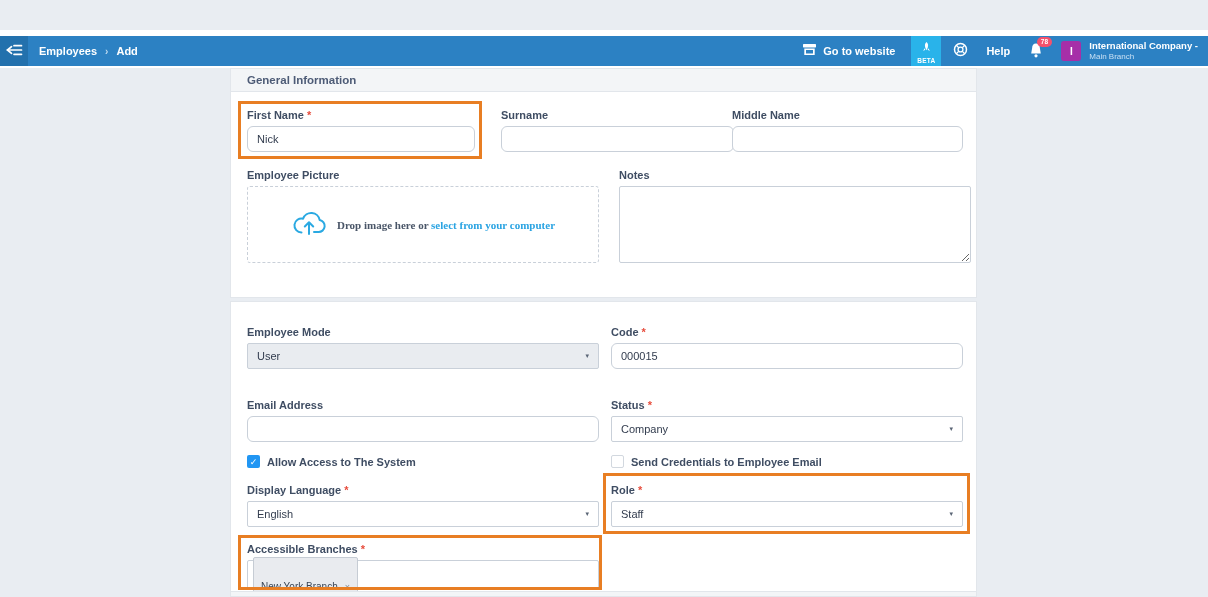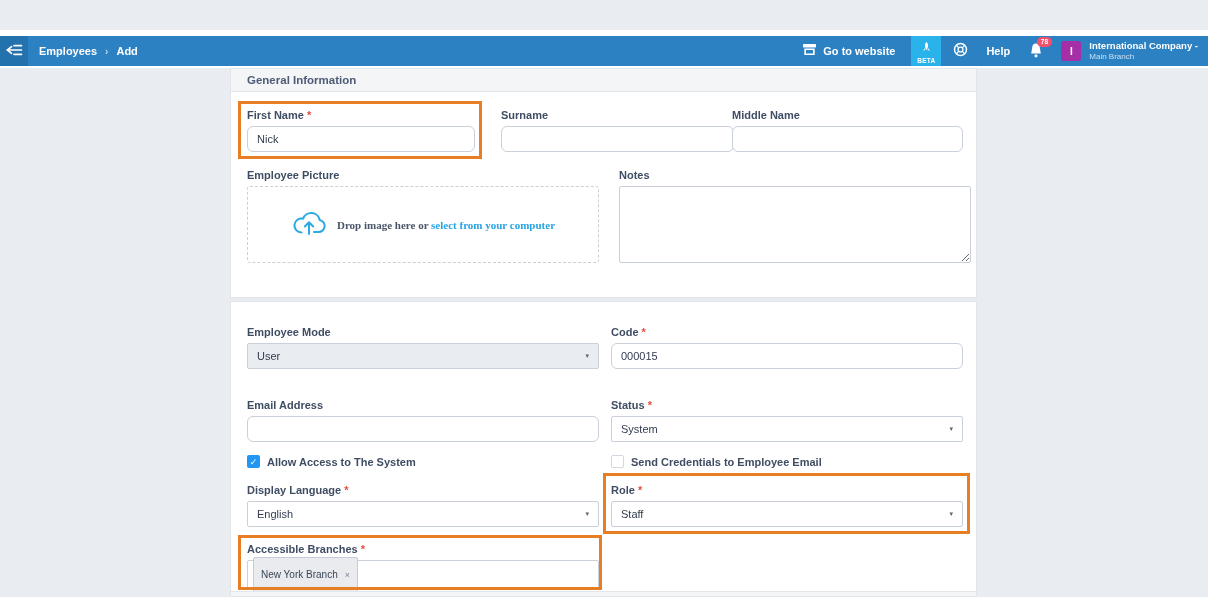--- a/index.html
+++ b/index.html
@@ -55,21 +55,21 @@
   .drop-text { font-size:11px; font-weight:bold; color:#4a5668;font-family:Liberation Serif, serif; }
   .drop-link { color:#29a3e2; cursor:pointer; }
 
   .cbrow { position:absolute; display:flex; align-items:center; gap:7px; cursor:pointer; }
   .cbox { width:13px; height:13px; border-radius:2px; display:flex; align-items:center; justify-content:center; flex:0 0 auto; }
   .cbox.checked { background:#2196f3; color:#fff; font-size:9px; }
   .cbox.unchecked { background:#fff; border:1px solid #d2d8df; color:transparent; }
   .cblabel { font-size:11px; font-weight:bold; color:#3f4d63; }
 
   .tagfield { width:352px; height:29px; border:1px solid #c9d0d9; border-radius:2px; background:#fff; display:flex; align-items:center; padding:0 5px; }
-  .tag { display:flex; align-items:center; gap:7px; background:#e9ebef; border:1px solid #c6ccd4; border-radius:2px; height:36px; padding:0 7px; font-size:10px; color:#3a4656; }
+  .tag { display:flex; align-items:flex-end; gap:7px; background:#e9ebef; border:1px solid #c6ccd4; border-radius:2px; height:36px; padding:0 7px; font-size:10px; color:#3a4656; }
   .tag-x { color:#7e8893; font-size:9px; cursor:pointer; }
 
   .hl { position:absolute; border:3px solid #e87e23; pointer-events:none; z-index:5; }
   .hl1 { left:238px; top:101px; width:244px; height:58px; }
   .hl2 { left:603px; top:473px; width:367px; height:61px; }
   .hl3 { left:238px; top:535px; width:364px; height:55px; }
 </style>
 </head>
 <body>
 
@@ -217,21 +217,21 @@
   </div>
 
   <div class="field" style="left:16px; top:97px; width:352px;">
     <div class="flabel">Email Address</div>
     <input class="tinput" value="" style="">
   </div>
 
   <div class="field" style="left:380px; top:97px; width:352px;">
     <div class="flabel"><span>Status</span> <span class="req">*</span></div>
     <div class="select">
-      <span>System</span>
+      <span>Company</span>
       <span class="caret">▾</span>
     </div>
   </div>
 
   <div class="cbrow" style="left:16px; top:153px;">
     <span class="cbox checked">✓</span>
     <span class="cblabel">Allow Access to The System</span>
   </div>
 
   <div class="cbrow" style="left:380px; top:153px;">

